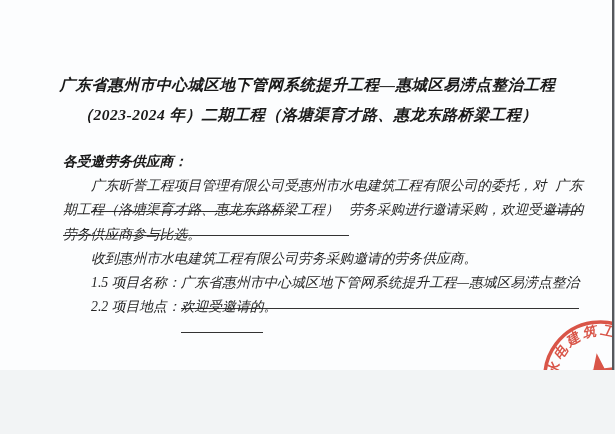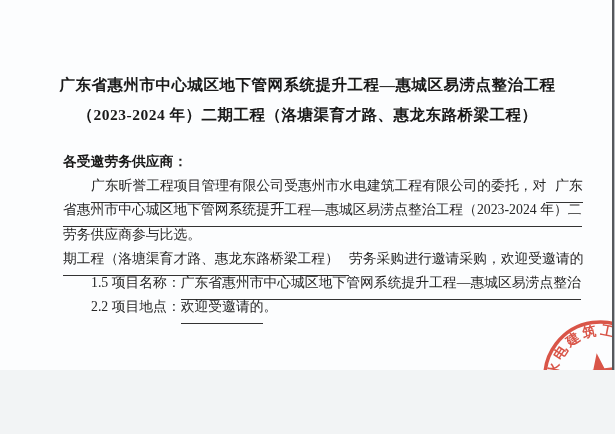--- a/index.html
+++ b/index.html
@@ -5,20 +5,21 @@
   html,body{margin:0;padding:0;}
   body{
     width:615px;height:434px;overflow:hidden;
     background:#f2f4f5;
     font-family:"Liberation Serif","DejaVu Serif",serif;
   }
   .page{
     position:relative;width:615px;height:370px;overflow:hidden;
     background:#fcfdfe;
     color:#1f1f1f;
+    font-style:italic;
   }
   .scan-edge-right{
     position:absolute;top:0;right:1px;width:2px;height:100%;
     background:#55585c;z-index:5;
   }
   .scan-edge-far{
     position:absolute;top:0;right:0;width:1px;height:100%;
     background:#b9bcc0;z-index:5;
   }
   .doc{position:relative;z-index:1;}
@@ -28,21 +29,21 @@
     color:#191919;letter-spacing:0.5px;
   }
   .body-block{margin-top:12px;padding:0 6px 0 63px;}
   .bline{
     line-height:24.2px;font-size:13.8px;white-space:nowrap;
     color:#262626;
   }
   .bold{font-weight:700;color:#191919;margin-top:20px;}
   .h-num{font-size:14.5px;}
   .indent{padding-left:28px;}
-  .u{border-bottom:1.2px solid #333;padding-bottom:9px;}
+  .u{border-bottom:1.2px solid #333;padding-bottom:18px;}
   .u-space-left{padding-left:9px;}
   .u-space-right{padding-right:10px;}
   .seal{
     position:absolute;left:525px;top:302px;width:150px;height:150px;
     z-index:4;mix-blend-mode:multiply;opacity:0.9;
   }
 </style>
 </head>
 <body>
 
@@ -56,31 +57,29 @@
     </div>
 
     <div class="body-block">
 
       <div class="bline bold">各受邀劳务供应商：</div>
 
       <div class="bline indent">
         <span class="u">广东昕誉工程项目管理有限公司</span><span>受惠州市水电建筑工程有限公司的委托，对</span><span class="u u-space-left">广东</span>
       </div>
 
-      <div class="bline">
-        <span class="u">省惠州市中心城区地下管网系统提升工程—惠城区易涝点整治工程（2023-2024 年）二</span>
-      </div>
-
-      <div class="bline">劳务供应商参与比选。</div>
 
       <div class="bline">
         <span class="u u-space-right">期工程（洛塘渠育才路、惠龙东路桥梁工程）</span><span>劳务采购进行邀请采购，欢迎受邀请的</span>
       </div>
 
+      <div class="bline">劳务供应商参与比选。</div>
 
+
+      <div class="bline indent">收到惠州市水电建筑工程有限公司劳务采购邀请的劳务供应商。</div>
 
 
       <div class="bline indent">
         <span>1.5 项目名称：</span><span class="u">广东省惠州市中心城区地下管网系统提升工程—惠城区易涝点整治</span>
       </div>
 
 
       <div class="bline indent">
         <span>2.2 项目地点：</span><span class="u">欢迎受邀请的</span><span>。</span>
       </div>

